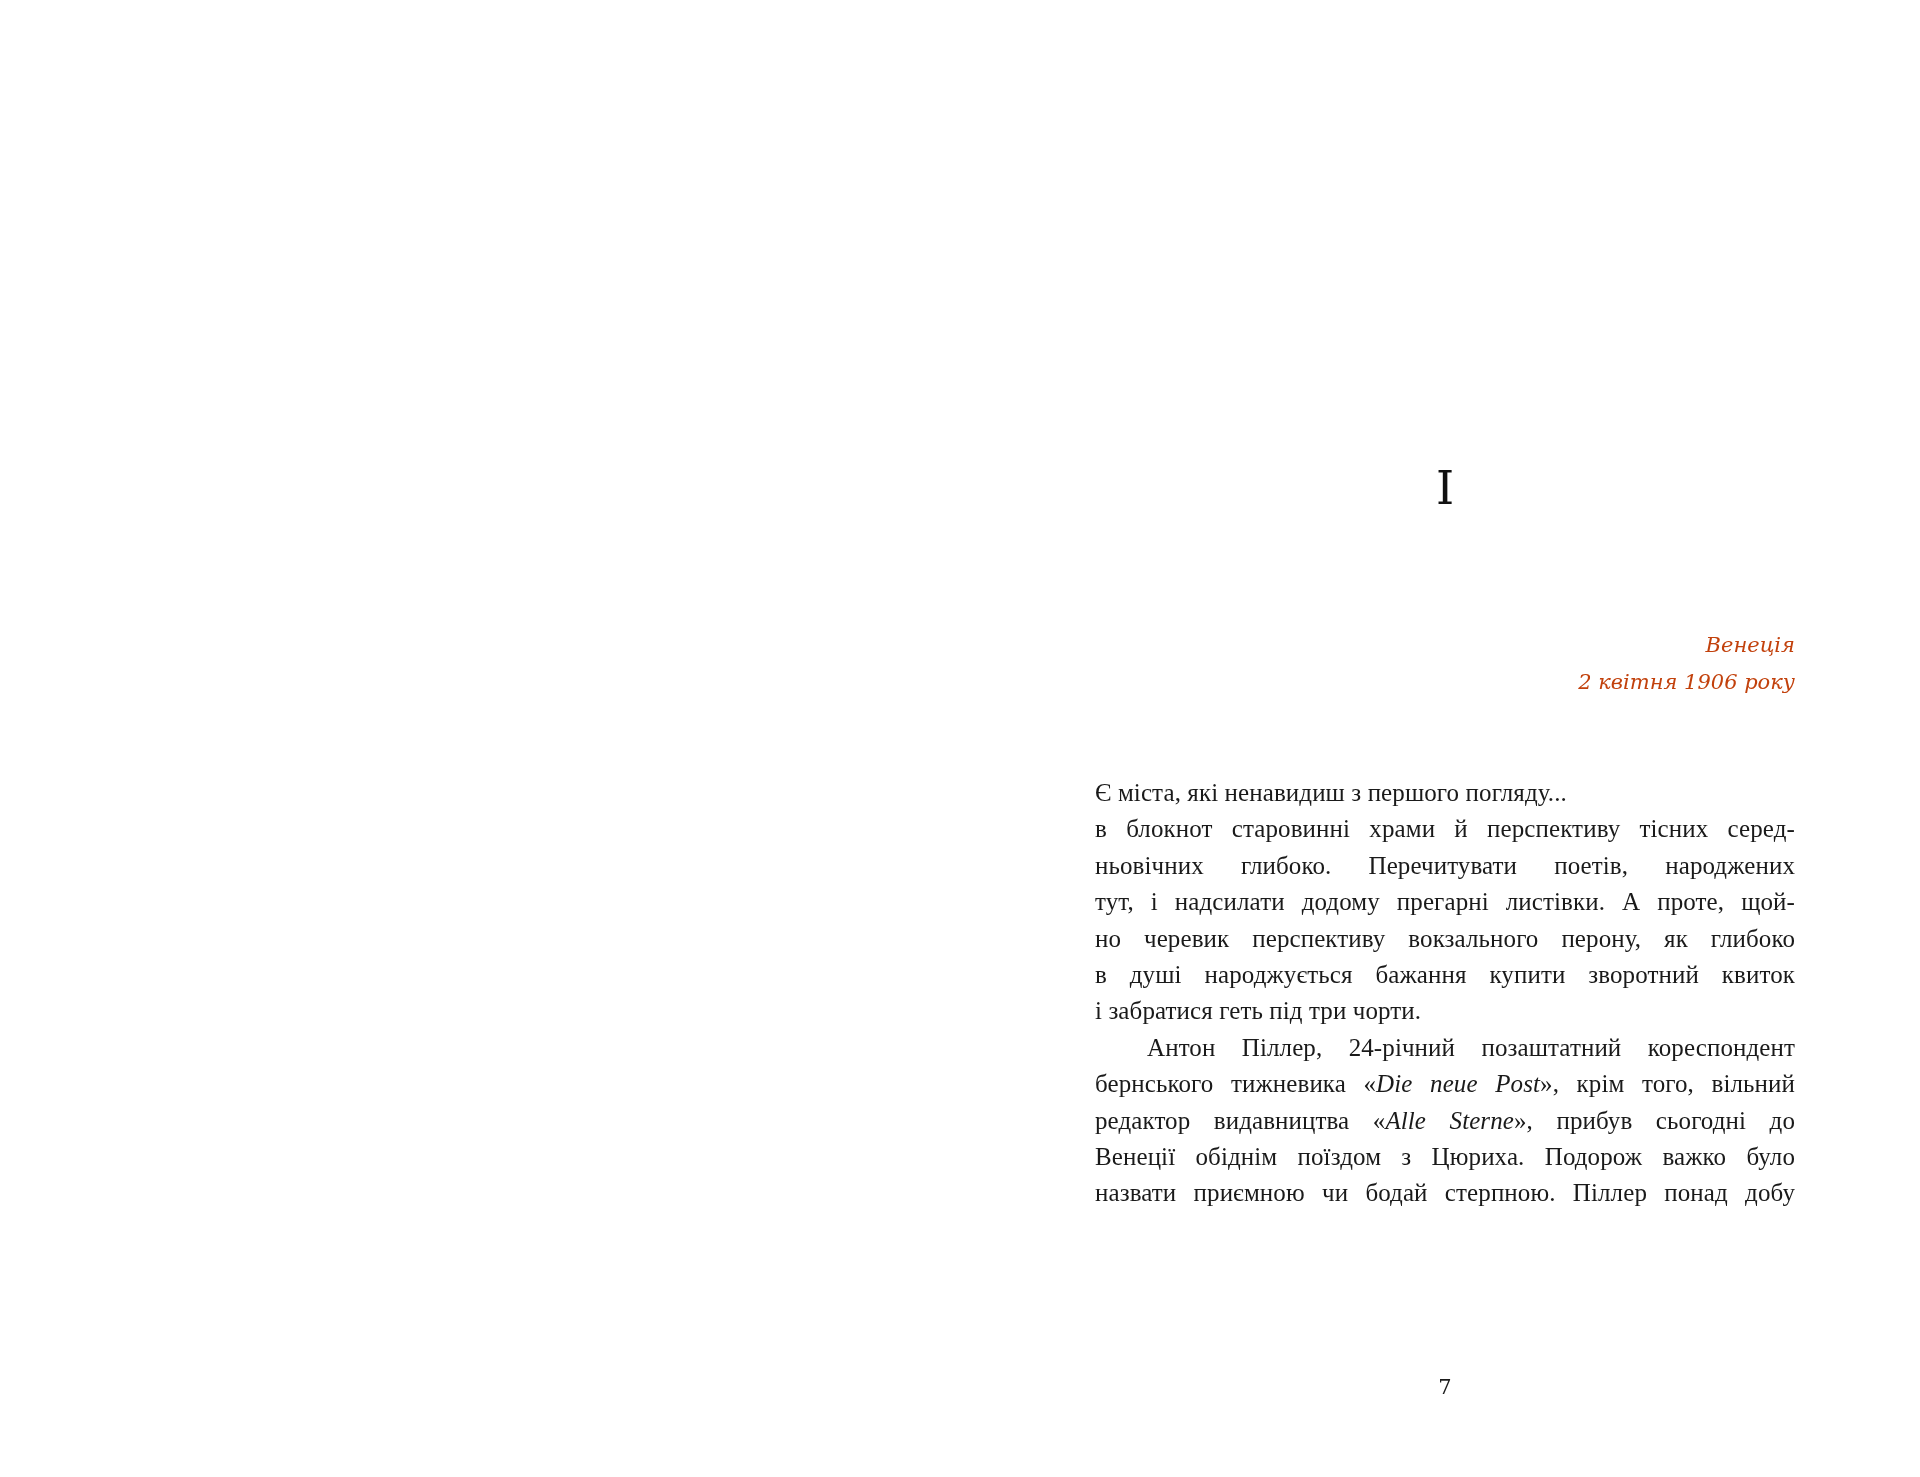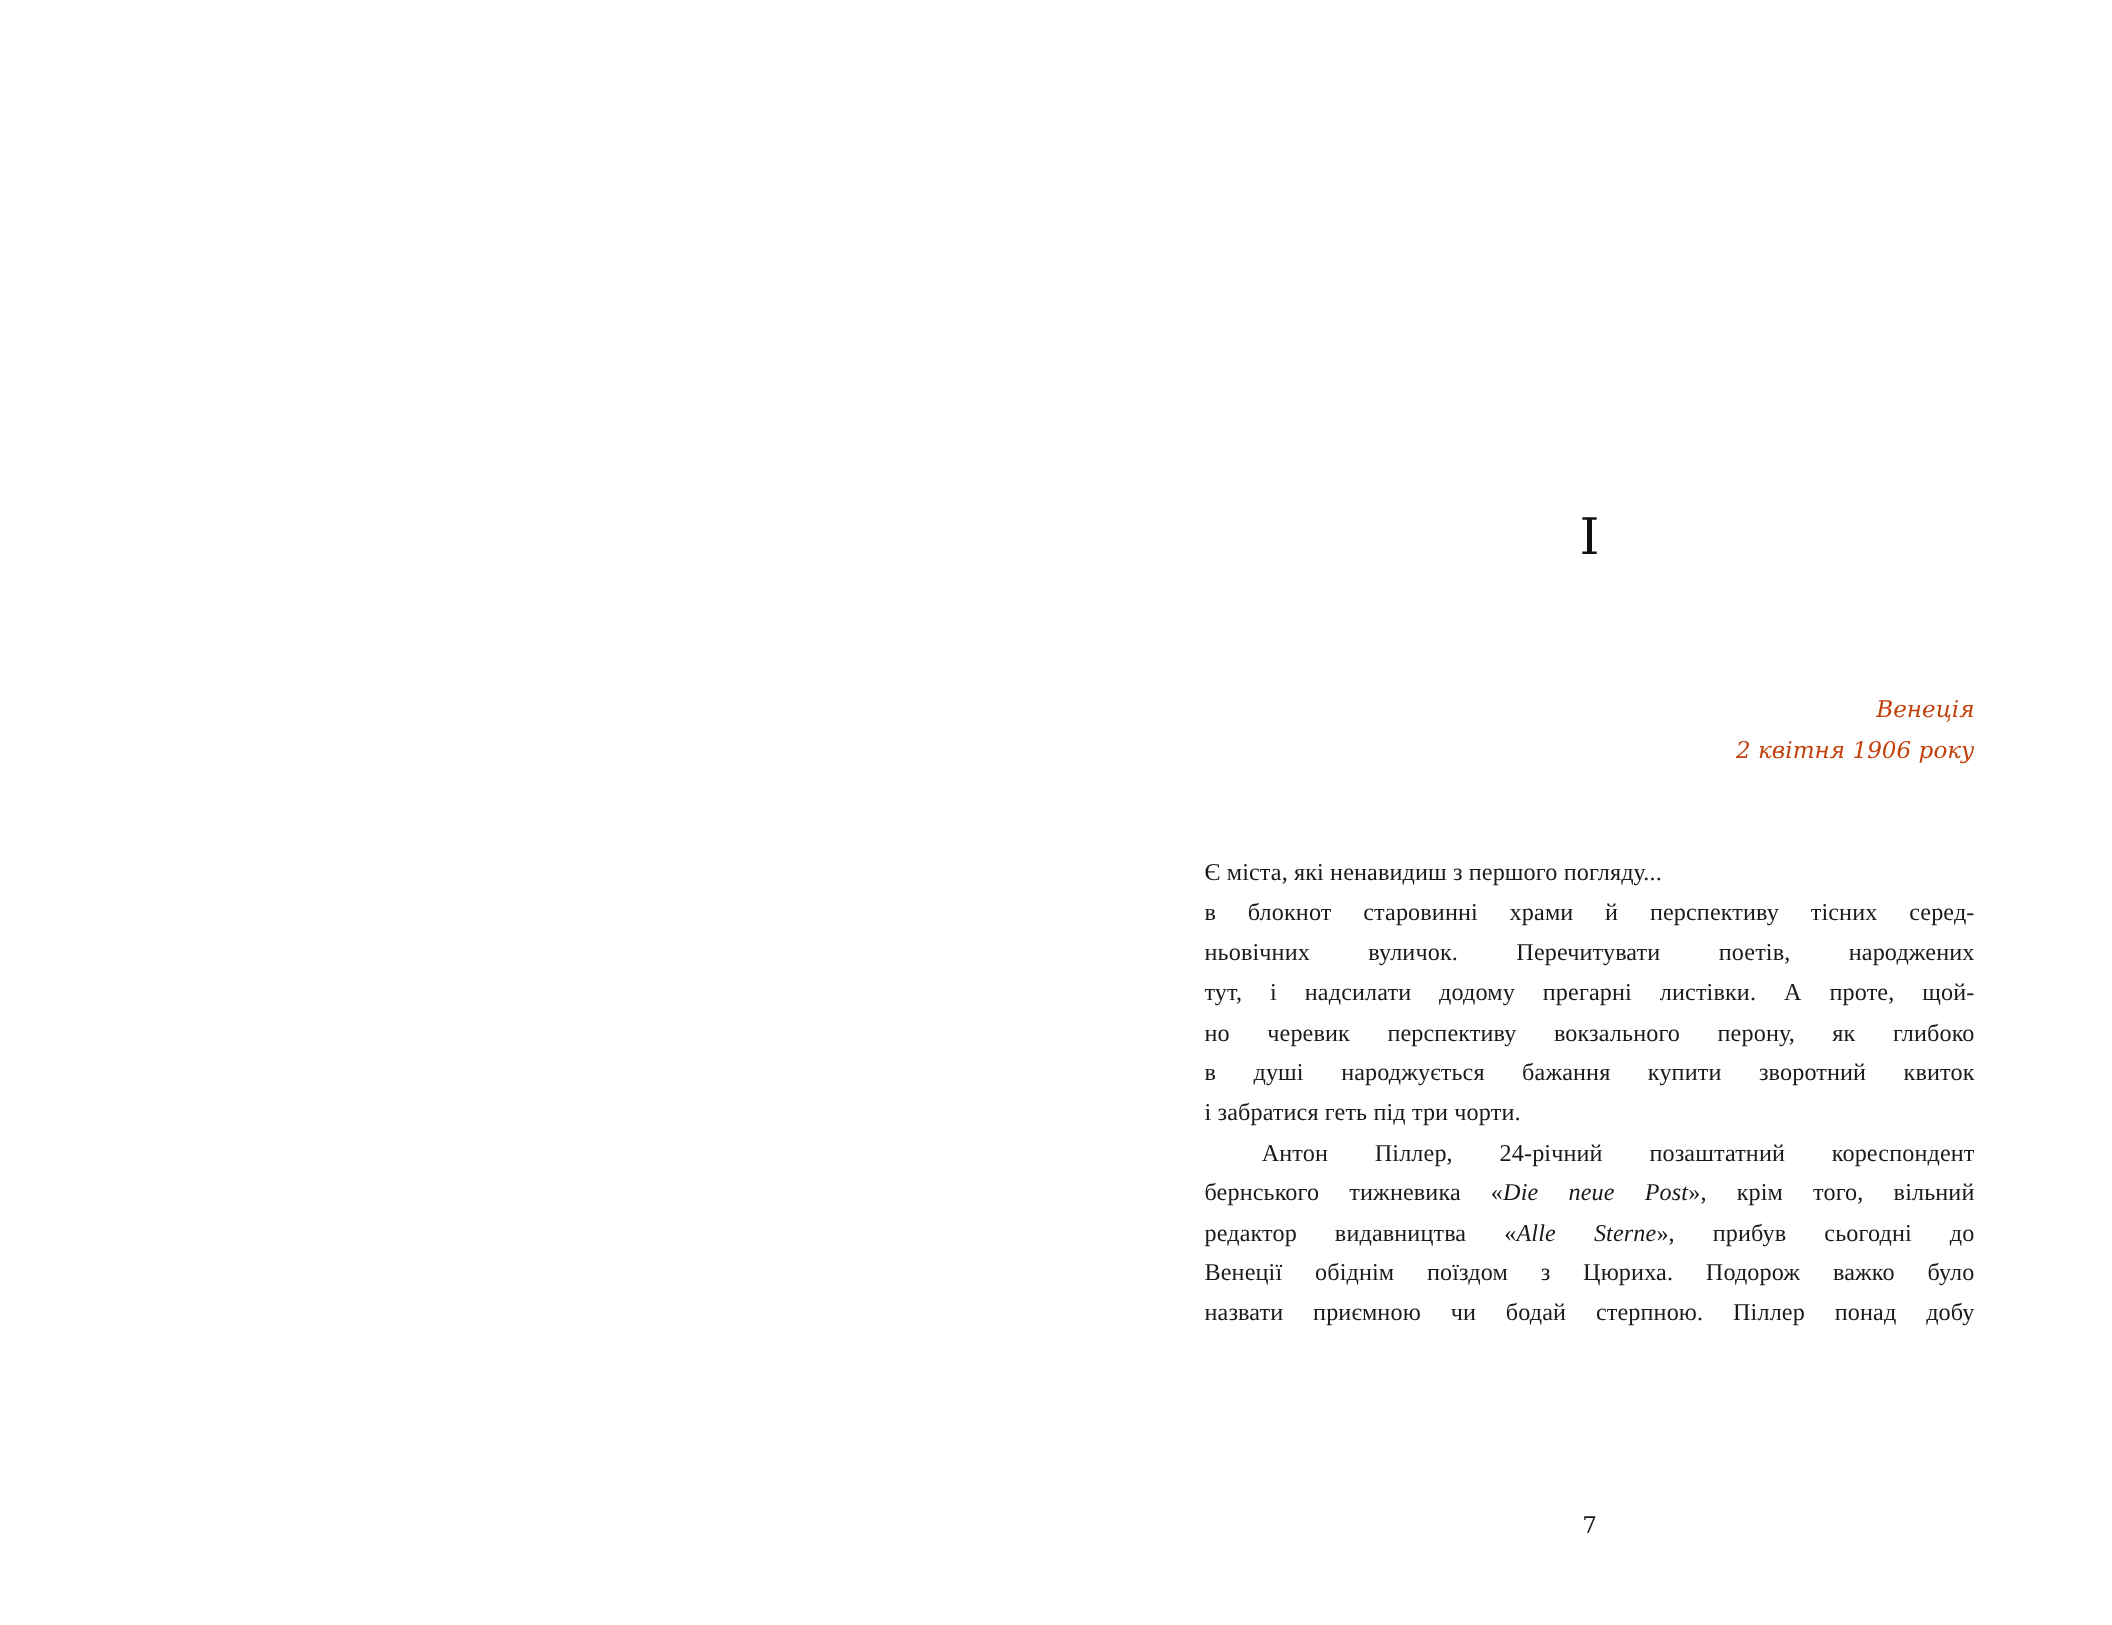--- a/index.html
+++ b/index.html
@@ -58,21 +58,21 @@
       line-height: 37px;
       color: #c2410c;
     }
     .dateline div { display: block; }
     .body-text {
       position: absolute;
       left: 1095px;
       width: 700px;
       top: 775px;
       font-family: "Liberation Serif", "DejaVu Serif", serif;
-      font-size: 22px;
+      font-size: 25px;
       line-height: 36.4px;
       color: #1a1a1a;
       text-align: justify;
       letter-spacing: 0.1px;
     }
     .body-text .line {
       display: block;
       white-space: nowrap;
       height: 36.4px;
       text-align-last: justify;
@@ -108,21 +108,21 @@
   <div class="chapter-number">I</div>
 
   <div class="dateline">
     <div>Венеція</div>
     <div>2 квітня 1906 року</div>
   </div>
 
   <div class="body-text">
     <span class="line last">Є міста, які ненавидиш з першого погляду...</span>
     <span class="line">в блокнот старовинні храми й перспективу тісних серед-</span>
-    <span class="line">ньовічних вуличок. Перечитувати поетів, народжених</span>
+    <span class="line">ньовічних глибоко. Перечитувати поетів, народжених</span>
     <span class="line">тут, і надсилати додому прегарні листівки. А проте, щой-</span>
     <span class="line">но черевик перспективу вокзального перону, як глибоко</span>
     <span class="line">в душі народжується бажання купити зворотний квиток</span>
     <span class="line last">і забратися геть під три чорти.</span>
     <span class="line indent">Антон Піллер, 24-річний позаштатний кореспондент</span>
     <span class="line"><span>бернського тижневика «</span><em>Die neue Post</em><span>», крім того, вільний</span></span>
     <span class="line"><span>редактор видавництва «</span><em>Alle Sterne</em><span>», прибув сьогодні до</span></span>
     <span class="line">Венеції обіднім поїздом з Цюриха. Подорож важко було</span>
     <span class="line">назвати приємною чи бодай стерпною. Піллер понад добу</span>
   </div>

